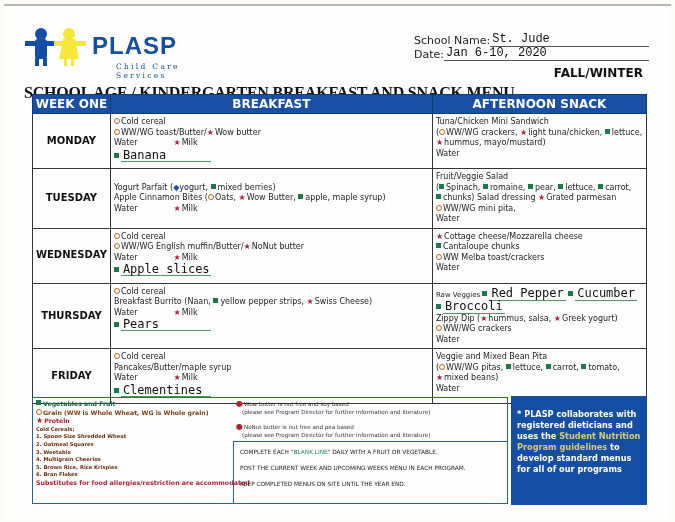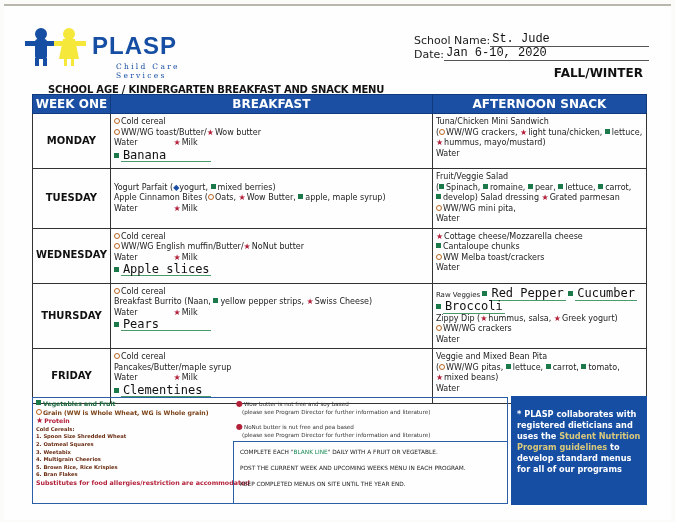--- a/index.html
+++ b/index.html
@@ -6,21 +6,21 @@
   body{width:675px;height:522px;background:#fbfbf9;position:relative;overflow:hidden;font-family:"DejaVu Sans",sans-serif;color:#222;}
   .page{position:absolute;left:4px;top:4px;width:667px;height:514px;background:#fefefe;border-top:2px solid #b8b6ad;}
   .logo{position:absolute;left:20px;top:21px;width:200px;height:42px;}
   .logo svg{position:absolute;left:0;top:0;}
   .logo-name{position:absolute;left:68px;top:4px;font-family:Liberation Sans, sans-serif;font-weight:bold;font-size:24px;color:#164ea3;letter-spacing:1px;line-height:30px;}
   .logo-sub{position:absolute;left:92px;top:35px;font-family:"DejaVu Serif",serif;font-size:7.5px;color:#164ea3;letter-spacing:2.3px;}
   .school-info{position:absolute;left:410px;top:27px;width:235px;font-size:11px;color:#222;}
   .info-row{display:flex;align-items:flex-end;height:14px;}
   .info-label{white-space:nowrap;}
   .info-val{flex:1;border-bottom:1px solid #555;font-family:Liberation Mono, monospace;font-size:12px;line-height:13px;padding-left:2px;color:#111;}
-  .menu-title{position:absolute;left:44px;top:78px;font-weight:bold;font-size:10px;color:#111;letter-spacing:-0.2px;}
+  .menu-title{position:absolute;left:20px;top:78px;font-weight:bold;font-size:16px;color:#111;letter-spacing:-0.2px;font-family:Liberation Serif, serif;}
   .season{position:absolute;right:28px;top:60px;font-weight:bold;font-size:12px;color:#111;}
   table.menu{position:absolute;left:32px;top:94px;width:615px;border-collapse:collapse;font-size:8px;line-height:10.5px;}
   table.menu th{background:#1a4fa3;color:#fff;font-size:12px;font-weight:bold;height:18px;padding:0;border:1px solid #0f3a7e;}
   table.menu td{border:1px solid #333;vertical-align:top;padding:3px 3px;}
   td.day{width:63px;text-align:center;vertical-align:middle !important;font-weight:bold;font-size:10px;color:#111;}
   td.bf{width:315px;}
   .row-mon td{height:48px;} .row-tue td{height:48px;} .row-wed td{height:48px;} .row-thu td{height:48px;} .row-fri td{height:48px;}
   .line{white-space:nowrap;}
   .sq{display:inline-block;width:5px;height:5px;background:#1c7a4a;margin-right:2px;vertical-align:1px;}
   .circ{display:inline-block;width:4px;height:4px;border:1.3px solid #b9651f;border-radius:50%;margin-right:1px;vertical-align:0;}
@@ -110,21 +110,21 @@
     <tr class="row-tue">
       <td class="day">TUESDAY</td>
       <td class="bf" style="vertical-align:middle;">
         <div class="line"><span>Yogurt Parfait (</span><span class="diam">◆</span><span>yogurt, </span><span class="sq"></span><span>mixed berries)</span></div>
         <div class="line"><span>Apple Cinnamon Bites (</span><span class="circ"></span><span>Oats, </span><span class="star">★</span><span>Wow Butter, </span><span class="sq"></span><span>apple, maple syrup)</span></div>
         <div class="line"><span>Water</span><span class="milk"><span class="star">★</span><span>Milk</span></span></div>
       </td>
       <td>
         <div class="line">Fruit/Veggie Salad</div>
         <div class="line">(<span class="sq"></span><span>Spinach, </span><span class="sq"></span><span>romaine, </span><span class="sq"></span><span>pear, </span><span class="sq"></span><span>lettuce, </span><span class="sq"></span><span>carrot,</span></div>
-        <div class="line"><span class="sq"></span><span>develop) Salad dressing </span><span class="star">★</span><span>Grated parmesan</span></div>
+        <div class="line"><span class="sq"></span><span>chunks) Salad dressing </span><span class="star">★</span><span>Grated parmesan</span></div>
         <div class="line"><span class="circ"></span><span>WW/WG mini pita,</span></div>
         <div class="line">Water</div>
       </td>
     </tr>
 
     <tr class="row-wed">
       <td class="day">WEDNESDAY</td>
       <td class="bf">
         <div class="line"><span class="circ"></span><span>Cold cereal</span></div>
         <div class="line"><span class="circ"></span><span>WW/WG English muffin/Butter/</span><span class="star">★</span><span>NoNut butter</span></div>

